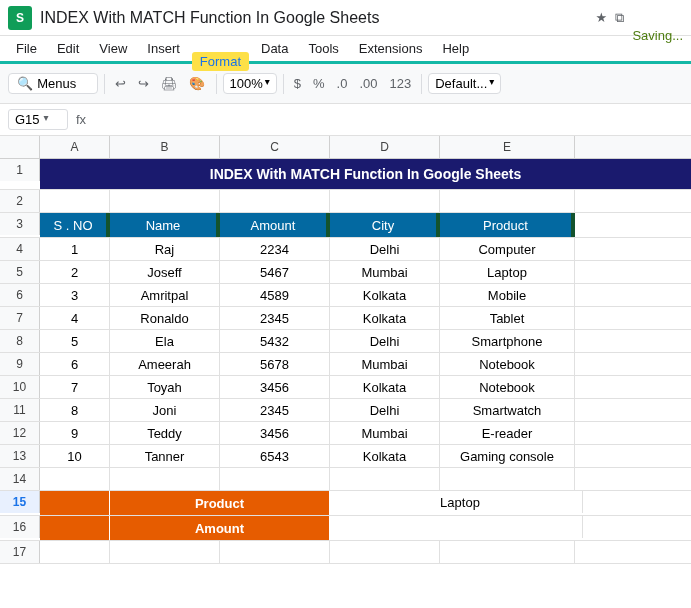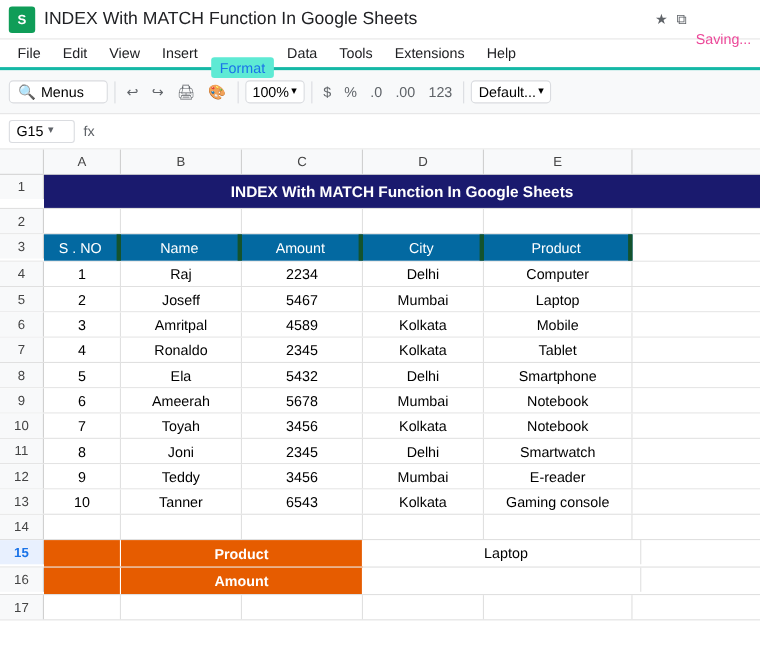--- a/index.html
+++ b/index.html
@@ -17,21 +17,21 @@
     .sheets-icon-inner { color: white; font-size: 12px; font-weight: bold; }
     .doc-title { font-size: 16px; color: #202124; flex: 1; }
     .title-icons { display: flex; align-items: center; gap: 8px; color: #5f6368; font-size: 13px; }
 
     
     .menu-bar {
       display: flex; align-items: center; padding: 2px 8px; height: 28px; background: #fff;
       border-bottom: 3px solid #14b8a6; gap: 4px;
     }
     .menu-item { padding: 2px 8px; cursor: pointer; color: #202124; font-size: 13px; border-radius: 3px; }
-    .menu-item.active { background: #5eead4; color: #1a73e8; margin-top: 25px; }
+    .menu-item.active { background: #fde047; color: #1a73e8; margin-top: 25px; }
 
     
     .toolbar {
       display: flex; align-items: center; padding: 3px 8px; height: 40px; background: #f8f9fa;
       border-bottom: 1px solid #e0e0e0; gap: 4px;
     }
     .toolbar-search {
       display: flex; align-items: center; background: #fff; border: 1px solid #dadce0;
       border-radius: 4px; padding: 2px 8px; gap: 4px; min-width: 90px;
     }
@@ -113,21 +113,21 @@
 
     
     .result-label-cell {
       background: #e65c00; color: #fff; font-weight: bold; border-right: 1px solid #fff;
       height: 24px;
     }
 
     .sheet-row.row-15 .row-num { background: #e8f0fe; color: #1a73e8; font-weight: bold; }
 
     
-    .saving { color: #ec4899; font-size: 13px; margin-top: 36px; }
+    .saving { color: #4d7c0f; font-size: 13px; margin-top: 36px; }
   </style>
 </head>
 <body>
 
 <div class="title-bar">
   <div class="sheets-icon">
     <span class="sheets-icon-inner">S</span>
   </div>
   <span class="doc-title">INDEX With MATCH Function  In Google Sheets</span>
   <div class="title-icons">

